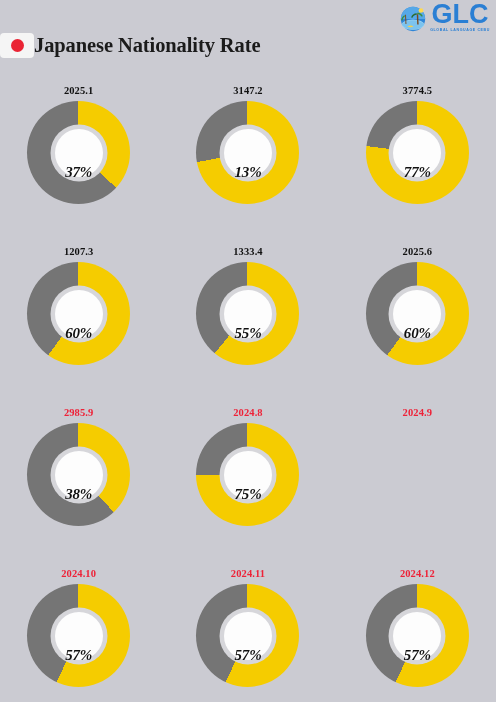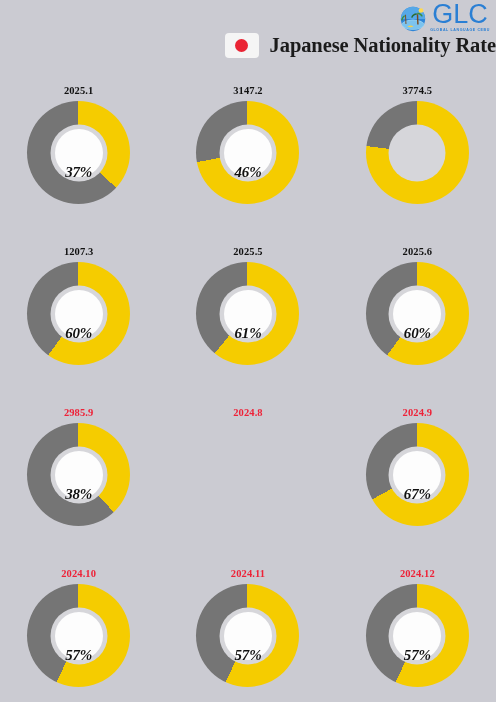--- a/index.html
+++ b/index.html
@@ -33,21 +33,21 @@
   }
   #logo-text-wrap {
     display: flex;
     flex-direction: column;
     align-items: center;
     line-height: 1;
   }
   #logo-word {
     font-family: "Liberation Sans", sans-serif;
     font-size: 27px;
-    font-weight: 400;
+    font-weight: 700;
     letter-spacing: 0px;
     color: #2a7fd4;
     line-height: 0.95;
   }
   #logo-sub {
     font-family: "Liberation Sans", sans-serif;
     font-size: 3.6px;
     font-weight: 700;
     letter-spacing: 0.6px;
     color: #2a7fd4;
@@ -56,22 +56,21 @@
   }
 
   
   #title-bar {
     position: absolute;
     top: 33px;
     left: 0;
     width: 100%;
     display: flex;
     align-items: center;
-    justify-content: flex-end;
-    gap: 11px;
+    justify-content: flex-start;
   }
   #flag-icon {
     width: 34px;
     height: 25px;
     border-radius: 4px;
     background: #f5f5f5;
     display: flex;
     align-items: center;
     justify-content: center;
     flex: none;
@@ -199,45 +198,48 @@
         <div class="hole">
           <span class="value">37%</span>
         </div>
       </div>
     </div>
     <div class="chart-cell">
       <div class="chart-label">3147.2</div>
       <div class="donut" style="background: conic-gradient(rgb(245, 204, 0) 0deg, rgb(245, 204, 0) 259.2deg, rgb(117, 117, 117) 259.2deg, rgb(117, 117, 117) 360deg);">
         <div class="inner-ring"></div>
         <div class="hole">
-          <span class="value">46%</span>
+          <span class="value">13%</span>
         </div>
       </div>
     </div>
     <div class="chart-cell">
       <div class="chart-label">3774.5</div>
       <div class="donut" style="background: conic-gradient(rgb(245, 204, 0) 0deg, rgb(245, 204, 0) 277.2deg, rgb(117, 117, 117) 277.2deg, rgb(117, 117, 117) 360deg);">
         <div class="inner-ring"></div>
+        <div class="hole">
+          <span class="value">77%</span>
+        </div>
       </div>
     </div>
     <div class="chart-cell">
       <div class="chart-label">1207.3</div>
       <div class="donut" style="background: conic-gradient(rgb(245, 204, 0) 0deg, rgb(245, 204, 0) 216deg, rgb(117, 117, 117) 216deg, rgb(117, 117, 117) 360deg);">
         <div class="inner-ring"></div>
         <div class="hole">
           <span class="value">60%</span>
         </div>
       </div>
     </div>
     <div class="chart-cell">
-      <div class="chart-label">2025.5</div>
+      <div class="chart-label">1333.4</div>
       <div class="donut" style="background: conic-gradient(rgb(245, 204, 0) 0deg, rgb(245, 204, 0) 219.6deg, rgb(117, 117, 117) 219.6deg, rgb(117, 117, 117) 360deg);">
         <div class="inner-ring"></div>
         <div class="hole">
-          <span class="value">61%</span>
+          <span class="value">55%</span>
         </div>
       </div>
     </div>
     <div class="chart-cell">
       <div class="chart-label">2025.6</div>
       <div class="donut" style="background: conic-gradient(rgb(245, 204, 0) 0deg, rgb(245, 204, 0) 216deg, rgb(117, 117, 117) 216deg, rgb(117, 117, 117) 360deg);">
         <div class="inner-ring"></div>
         <div class="hole">
           <span class="value">60%</span>
         </div>
@@ -247,29 +249,29 @@
       <div class="chart-label red">2985.9</div>
       <div class="donut" style="background: conic-gradient(rgb(245, 204, 0) 0deg, rgb(245, 204, 0) 136.8deg, rgb(117, 117, 117) 136.8deg, rgb(117, 117, 117) 360deg);">
         <div class="inner-ring"></div>
         <div class="hole">
           <span class="value">38%</span>
         </div>
       </div>
     </div>
     <div class="chart-cell">
       <div class="chart-label red">2024.8</div>
+      <div class="donut" style="background: conic-gradient(rgb(245, 204, 0) 0deg, rgb(245, 204, 0) 270deg, rgb(117, 117, 117) 270deg, rgb(117, 117, 117) 360deg);">
+        <div class="inner-ring"></div>
+        <div class="hole">
+          <span class="value">75%</span>
+        </div>
+      </div>
     </div>
     <div class="chart-cell">
       <div class="chart-label red">2024.9</div>
-      <div class="donut" style="background: conic-gradient(rgb(245, 204, 0) 0deg, rgb(245, 204, 0) 241.2deg, rgb(117, 117, 117) 241.2deg, rgb(117, 117, 117) 360deg);">
-        <div class="inner-ring"></div>
-        <div class="hole">
-          <span class="value">67%</span>
-        </div>
-      </div>
     </div>
     <div class="chart-cell">
       <div class="chart-label red">2024.10</div>
       <div class="donut" style="background: conic-gradient(rgb(245, 204, 0) 0deg, rgb(245, 204, 0) 205.2deg, rgb(117, 117, 117) 205.2deg, rgb(117, 117, 117) 360deg);">
         <div class="inner-ring"></div>
         <div class="hole">
           <span class="value">57%</span>
         </div>
       </div>
     </div>

